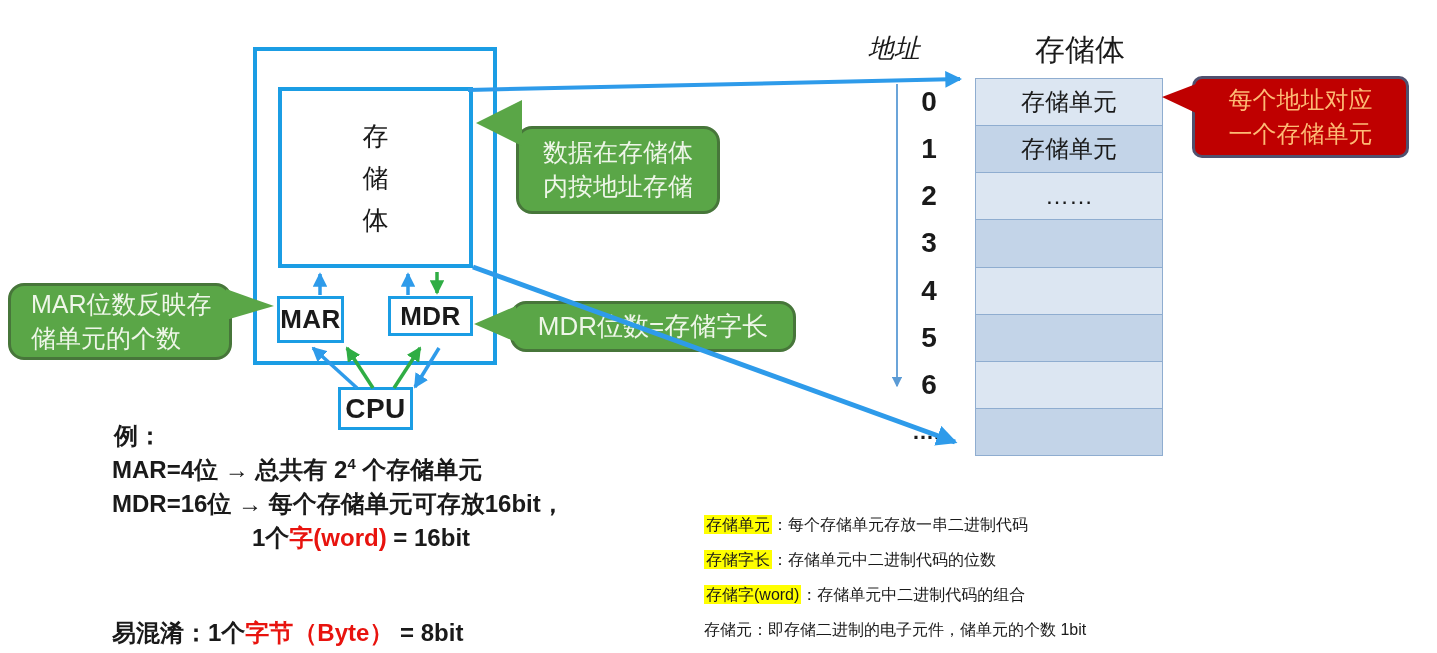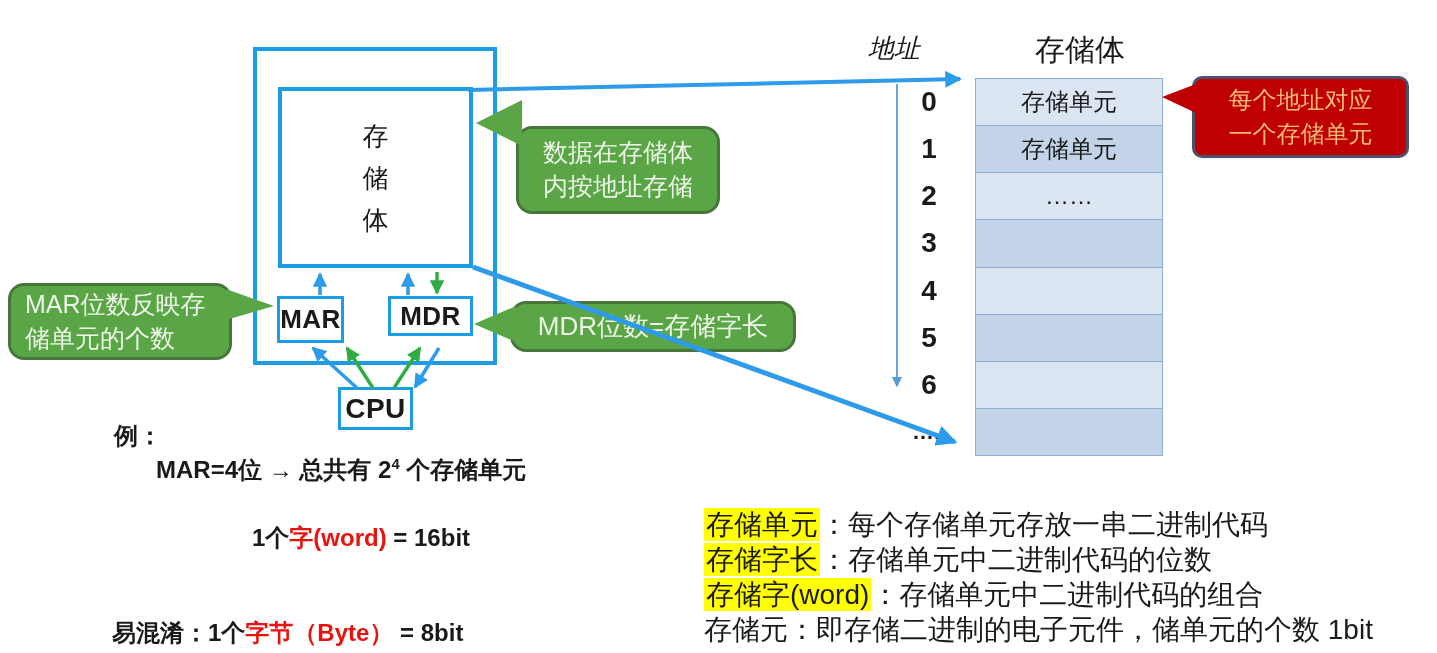--- a/index.html
+++ b/index.html
@@ -44,21 +44,21 @@
   .rdark{background:var(--table_dark,#c3d4e8);}
 
   .addr-col{position:absolute; left:898px; top:78px; width:62px; height:378px; display:flex; flex-direction:column;}
   .addr-cell{flex:1; display:flex; align-items:center; justify-content:center; font-size:28px; font-weight:600;}
   .addr-cell:last-child{font-size:22px; font-weight:600;}
 
   
   .note{position:absolute; font-size:24px; font-weight:600; white-space:nowrap;}
   .red-t{color:var(--red_text,#e8130e);}
   sup{font-size:0.62em;}
-  .gloss{position:absolute; left:704px; top:507px; font-size:28px; line-height:35px; white-space:nowrap;}
+  .gloss{position:absolute; left:704px; top:507px; font-size:16px; line-height:35px; white-space:nowrap;}
   .gloss-line{height:35px;}
   .hl{background:var(--highlight,#ffff00); padding:1px 2px;}
 
   svg.overlay{position:absolute; left:0; top:0; z-index:50; pointer-events:none;}
   .ln-blue{stroke:var(--arrow_blue,#2e9bea); fill:none;}
   .ln-green{stroke:var(--arrow_green,#2fad44); fill:none;}
   .ln-steel{stroke:var(--address_line,#5b9bd5); fill:none;}
   .mk-blue{fill:var(--arrow_blue,#2e9bea);}
   .mk-green{fill:var(--arrow_green,#2fad44);}
   .mk-steel{fill:var(--address_line,#5b9bd5);}
@@ -85,21 +85,21 @@
   </div>
   <div class="bluebox reg" style="left:338px; top:387px; width:75px; height:43px; font-size:28px;">
     <span>CPU</span>
   </div>
 
   <div class="pointer pt-left" style="left:476px; top:100px; width:46px; height:46px;"></div>
   <div class="callout center preline" style="left:516px; top:92px; width:204px; height:88px; justify-content:center;margin-top:34px;">数据在存储体
 内按地址存储</div>
 
   <div class="pointer pt-right" style="left:226px; top:289px; width:48px; height:31px;"></div>
-  <div class="callout preline" style="left:8px; top:283px; width:224px; height:77px; padding-left:14px;">MAR位数反映存
+  <div class="callout preline" style="left:8px; top:283px; width:224px; height:77px; padding-left:20px;">MAR位数反映存
 储单元的个数</div>
 
   <div class="pointer pt-left" style="left:474px; top:306px; width:42px; height:36px;"></div>
   <div class="callout center" style="left:510px; top:301px; width:286px; height:51px; font-size:26px;">MDR位数=存储字长</div>
 
   <div class="pointer-red" style="left:1162px; top:84px; width:34px; height:29px;"></div>
   <div class="callout-red preline" style="left:1192px; top:76px; width:217px; height:82px;">每个地址对应
 一个存储单元</div>
 
   <div class="diagram-title" style="left:868px; top:31px; font-size:26px;font-style:italic;">地址</div>
@@ -121,23 +121,24 @@
     <div class="memrow rdark">存储单元</div>
     <div class="memrow rlight">……</div>
     <div class="memrow rdark"></div>
     <div class="memrow rlight"></div>
     <div class="memrow rdark"></div>
     <div class="memrow rlight"></div>
     <div class="memrow rdark"></div>
   </div>
 
   <div class="note" style="left:114px; top:420px;">例：</div>
-  <div class="note" style="left:112px; top:454px;margin-left:44px;">
+  <div class="note" style="left:112px; top:454px;">
     <span>MAR=4位 → 总共有 2</span><sup>4</sup><span> 个存储单元</span>
   </div>
+  <div class="note" style="left:112px; top:488px;">MDR=16位 → 每个存储单元可存放16bit，</div>
   <div class="note" style="left:252px; top:522px;">
     <span>1个</span><span class="red-t">字(word)</span><span> = 16bit</span>
   </div>
   <div class="note" style="left:112px; top:577px;margin-top:40px;">
     <span>易混淆：1个</span><span class="red-t">字节（Byte）</span><span> = 8bit</span>
   </div>
 
   <div class="gloss">
     <div class="gloss-line">
       <span class="hl">存储单元</span><span>：</span><span>每个存储单元存放一串二进制代码</span>

